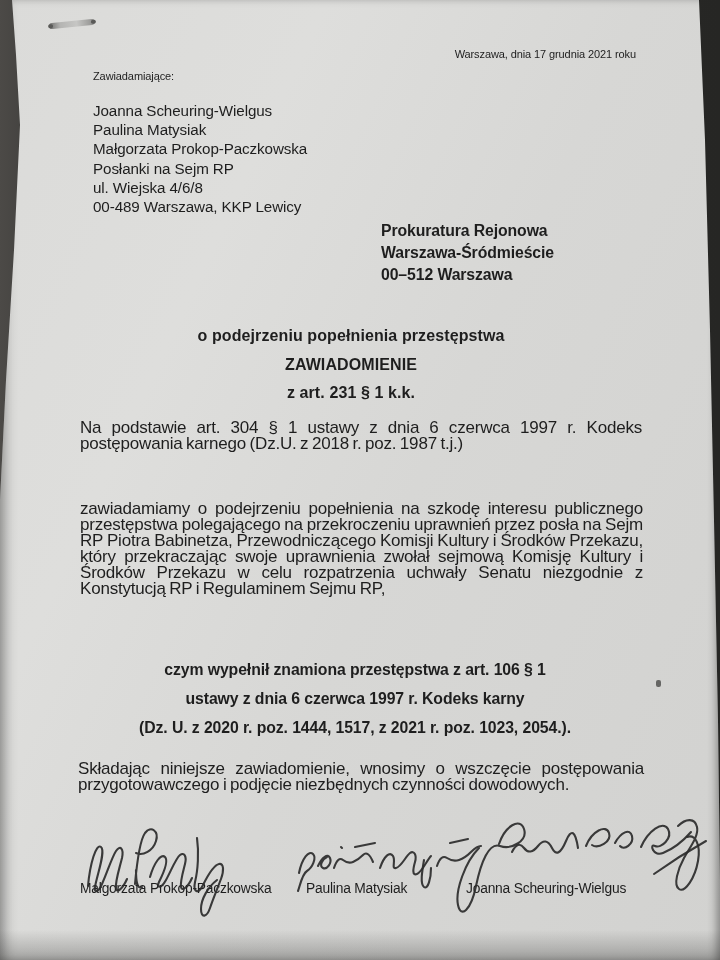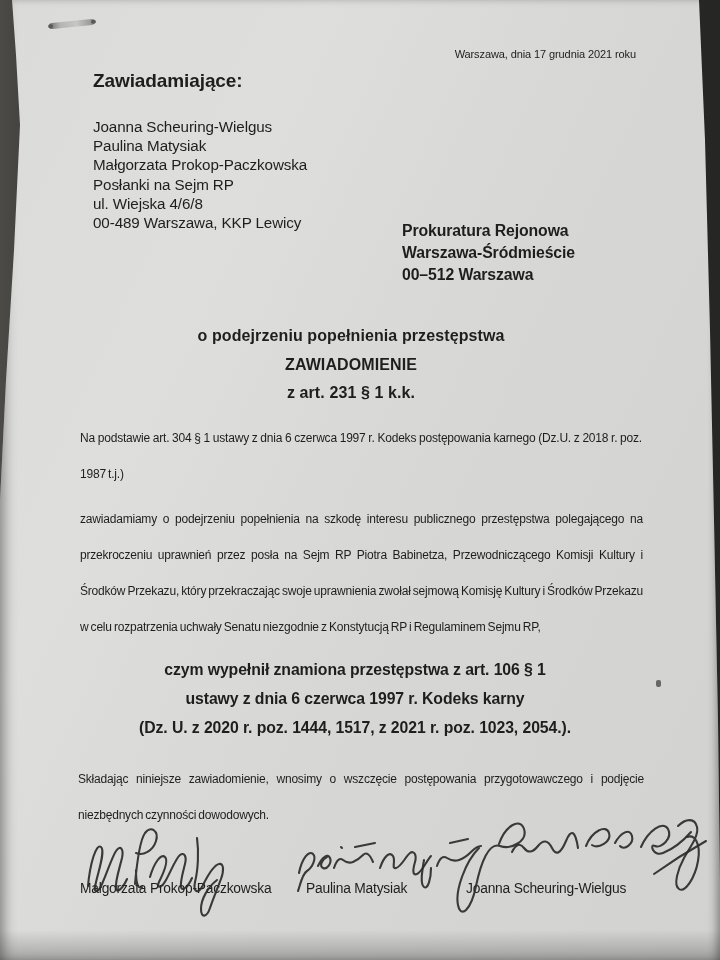--- a/index.html
+++ b/index.html
@@ -36,28 +36,28 @@
   .staple::after{right:-1px}
   .speck{
     position:absolute;left:656px;top:680px;width:5px;height:7px;border-radius:2px;
     background:#4a4a48;opacity:.8;
   }
   .abs{position:absolute;}
   .date-line{
     top:48px;right:84px;font-size:11px;letter-spacing:-.1px;
   }
   .sender{top:70px;left:93px;}
-  .sender .label{font-weight:700;font-size:19px;margin-bottom:25px;letter-spacing:-.1px;}
+  .sender .label{font-weight:400;font-size:11px;margin-bottom:19px;letter-spacing:-.1px;}
   .sender .line{font-size:15.2px;line-height:19.2px;letter-spacing:-.1px;}
-  .recipient{top:220px;left:402px;}
+  .recipient{top:220px;left:381px;}
   .recipient .line{font-weight:700;font-size:15.8px;line-height:21.8px;letter-spacing:-.1px;}
   .doc-title{top:322px;left:0;width:702px;text-align:center;font-weight:700;}
   .doc-title .t-line{font-size:16px;line-height:28.5px;letter-spacing:.1px;}
   .para{
-    font-size:12px;line-height:36px;letter-spacing:-.2px;word-spacing:-1px;
+    font-size:17px;line-height:16px;letter-spacing:-.2px;word-spacing:-1px;
     text-align:justify;
   }
   .para-legal{top:420px;left:80px;width:562px;}
   .para-body{top:501px;left:80px;width:563px;}
   .qualification{top:655px;left:0;width:710px;text-align:center;font-weight:700;}
   .qualification .q-line{font-size:15.8px;line-height:29px;letter-spacing:-.1px;}
   .para-closing{top:761px;left:78px;width:566px;}
   .sig-name{position:absolute;top:881px;font-size:13.8px;letter-spacing:-.2px;white-space:nowrap;}
   .sig-name.s1{left:80px;}
   .sig-name.s2{left:306px;}

